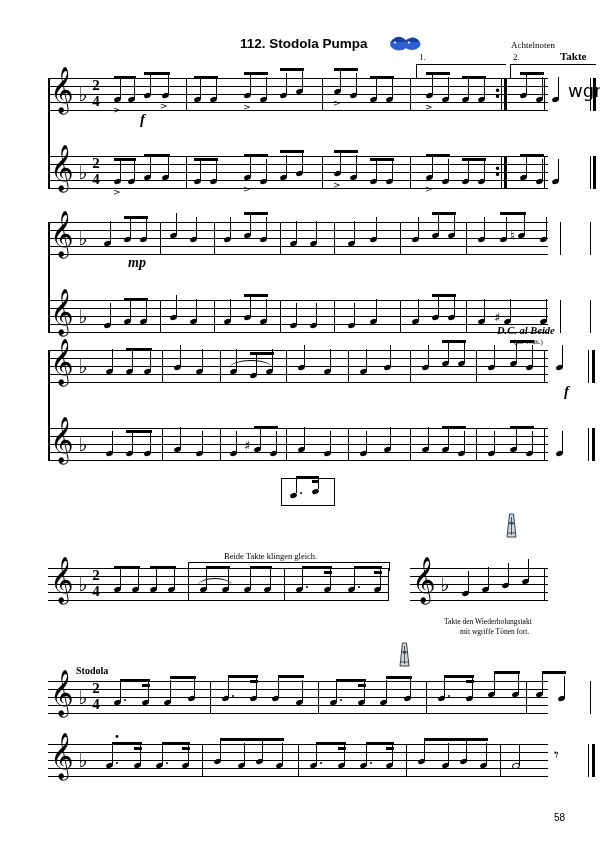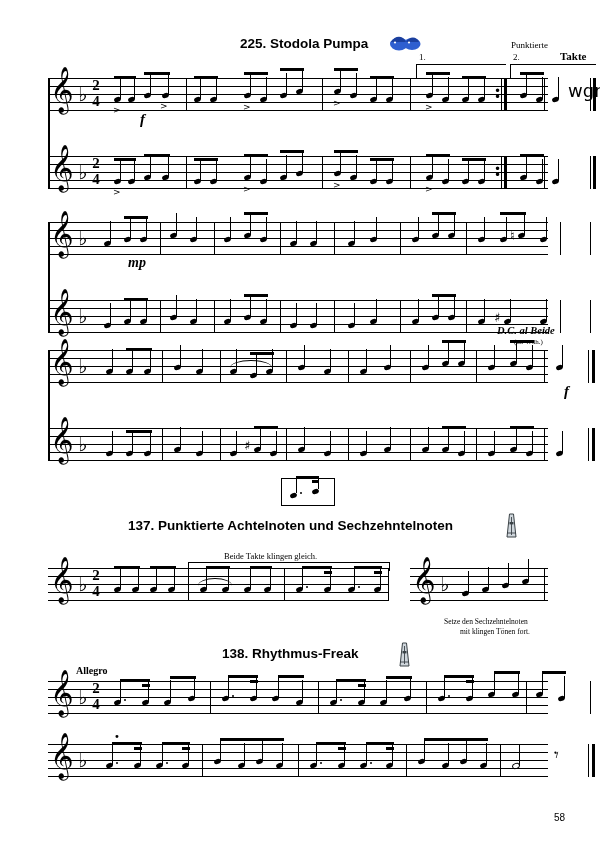--- a/index.html
+++ b/index.html
@@ -236,32 +236,32 @@
     border-left: 1px solid #000;
     border-right: 1px solid #000;
     border-top: 1px solid #000;
   }
 </style>
 </head>
 <body>
 
 <div class="page">
 
-  <div class="ttl" style="left:240px; top:36px;">225. Stodola Pumpa</div>
+  <div class="ttl" style="left:240px; top:36px;">112. Stodola Pumpa</div>
 
   <svg class="bird-icon" style="left:388px; top:33px;" width="34" height="19" viewBox="0 0 34 19">
     <ellipse cx="11" cy="11" rx="9" ry="6.5" fill="#2f5fd0"></ellipse>
     <ellipse cx="24" cy="11" rx="8.5" ry="6" fill="#2f5fd0"></ellipse>
     <path d="M3 9 C7 2, 15 2, 18 9 Z" fill="#1b3f9e"></path>
     <path d="M18 9 C21 3, 29 3, 31 9 Z" fill="#1b3f9e"></path>
     <circle cx="7" cy="9.5" r="1.1" fill="#ffffff"></circle>
     <circle cx="21" cy="9.5" r="1.1" fill="#ffffff"></circle>
   </svg>
 
-  <div class="origin" style="left:511px; top:40px;">Punktierte</div>
+  <div class="origin" style="left:511px; top:40px;">Achtelnoten</div>
 
   <div class="system" style="left:48px; top:78px; width:500px; height:110px;">
 
     <div class="brace-line" style="left:0px; top:0px; height:110px; width:2px; background:#000;"></div>
 
     <div class="staff" style="top:0px;">
       <div class="line"></div>
         <div class="line"></div>
         <div class="line"></div>
         <div class="line"></div>
@@ -732,21 +732,20 @@
   <div class="rhythm-box" style="left:281px; top:478px; width:52px; height:26px;">
     <div class="nh" style="left:8px; top:14px;"></div>
     <div class="stem" style="left:14px; top:-2px; height:16px;"></div>
     <div class="flagdot" style="left:18px; top:13px;"></div>
     <div class="nh" style="left:30px; top:10px;"></div>
     <div class="stem" style="left:36px; top:-2px; height:12px;"></div>
     <div class="beam" style="left:14px; top:-3px; width:23px; height:2.5px;"></div>
     <div class="beam" style="left:30px; top:1px; width:7px; height:2.5px;"></div>
   </div>
 
-  <div class="ttl" style="left:128px; top:518px;">137. Punktierte Achtelnoten und Sechzehntelnoten</div>
   <svg class="metronome-icon" style="left:503px; top:512px;" width="17" height="26" viewBox="0 0 17 26">
     <path d="M4 25 L13 25 L10.5 2 L6.5 2 Z" fill="#cfd6dc" stroke="#3a4246" stroke-width="1"></path>
     <line x1="8.5" y1="23" x2="8.5" y2="5" stroke="#3a4246" stroke-width="0.9"></line>
     <rect x="6.5" y="10" width="4" height="2.4" fill="#3a4246"></rect>
     <line x1="4" y1="21" x2="13" y2="21" stroke="#3a4246" stroke-width="0.9"></line>
   </svg>
 
   <div class="small-note" style="left:224px; top:551px;">Beide Takte klingen gleich.</div>
   <div class="bracket" style="left:188px; top:562px; width:200px; height:8px;"></div>
 
@@ -819,31 +818,30 @@
       <div class="stem" style="left:58px; top:3px;"></div>
     <div class="nh" style="left:72px; top:19px;"></div>
       <div class="stem" style="left:78px; top:-1px;"></div>
     <div class="nh" style="left:92px; top:15px;"></div>
       <div class="stem" style="left:98px; top:-5px;"></div>
     <div class="nh" style="left:112px; top:11px;"></div>
       <div class="stem" style="left:118px; top:-9px;"></div>
     <div class="barline" style="left:134px; top:0px; height:33px;"></div>
   </div>
 
-  <div class="tiny-note" style="left:444px; top:617px; font-size:7.5px;">Setze den Sechzehntelnoten</div>
-  <div class="tiny-note" style="left:460px; top:627px; font-size:7.5px;">mit klingen Tönen fort.</div>
-
-  <div class="ttl" style="left:222px; top:646px;">138. Rhythmus-Freak</div>
+  <div class="tiny-note" style="left:444px; top:617px; font-size:7.5px;">Takte den Wiederholungstakt</div>
+  <div class="tiny-note" style="left:460px; top:627px; font-size:7.5px;">mit wgriffe Tönen fort.</div>
+
   <svg class="metronome-icon" style="left:396px; top:641px;" width="17" height="26" viewBox="0 0 17 26">
     <path d="M4 25 L13 25 L10.5 2 L6.5 2 Z" fill="#cfd6dc" stroke="#3a4246" stroke-width="1"></path>
     <line x1="8.5" y1="23" x2="8.5" y2="5" stroke="#3a4246" stroke-width="0.9"></line>
     <rect x="6.5" y="10" width="4" height="2.4" fill="#3a4246"></rect>
     <line x1="4" y1="21" x2="13" y2="21" stroke="#3a4246" stroke-width="0.9"></line>
   </svg>
-  <div class="term" style="left:76px; top:665px;">Allegro</div>
+  <div class="term" style="left:76px; top:665px;">Stodola</div>
 
   <div class="system" style="left:48px; top:681px; width:500px; height:34px;">
     <div class="staff" style="top:0px;">
       <div class="line"></div>
         <div class="line"></div>
         <div class="line"></div>
         <div class="line"></div>
         <div class="line"></div>
     </div>
     <div class="clef" style="left:2px; top:-9px;">𝄞</div>

